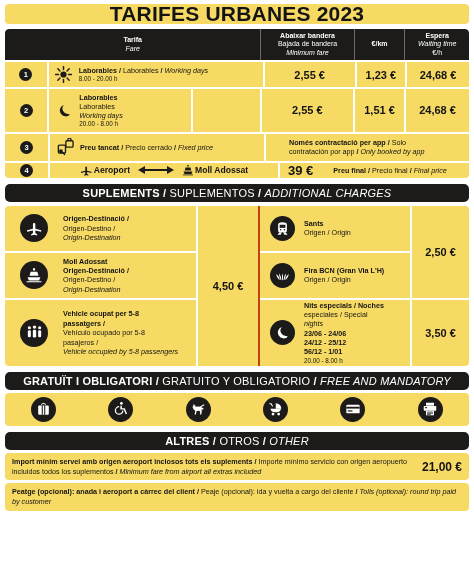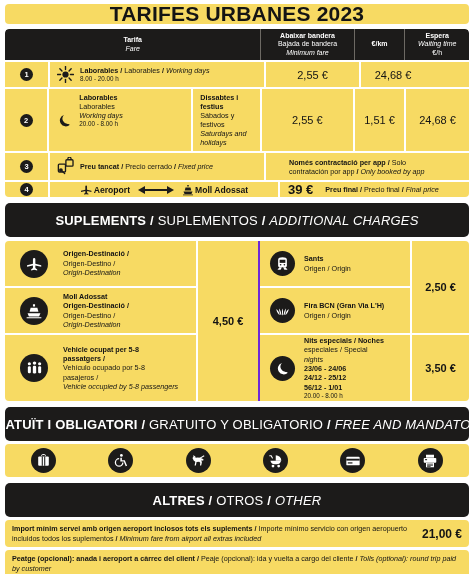--- a/index.html
+++ b/index.html
@@ -65,59 +65,59 @@
   }
   .desc-col{flex:1;display:flex;align-items:center;padding:4px 0;}
   .ico{
     width:30px;min-width:30px;display:flex;align-items:center;justify-content:center;
   }
   .txt{line-height:1.25;font-size:7.2px;}
   .small{font-size:6.3px;}
 
   .val{
     display:flex;align-items:center;justify-content:center;
-    font-weight:normal;font-size:11px;border-left:2px solid #fff;
+    font-weight:bold;font-size:11px;border-left:2px solid #fff;
   }
 
   .sub2{display:flex;flex:1;}
   .sub2 > div{padding:4px 0;}
   .sub2 .lft{width:112px;border-right:2px solid #fff;}
   .sub2 .rgt{flex:1;padding-left:7px;}
 
   .wide-note{
     flex:1;display:flex;align-items:center;
     border-left:2px solid #fff;padding:3px 23px;line-height:1.25;font-size:7.2px;
   }
   .center-row{flex:1;display:flex;align-items:center;justify-content:center;font-size:8.6px;font-weight:bold;}
   .price-row{
-    flex:1;display:flex;align-items:center;border-left:2px solid #fff;padding-left:8px;gap:12px;
+    flex:1;display:flex;align-items:center;border-left:2px solid #fff;padding-left:8px;gap:20px;
   }
   .price-big{font-size:13px;font-weight:bold;}
 
   
   .sec-bar{
-    margin:6px 5px 0 5px;height:34px;font-size:13px;letter-spacing:.2px;text-align:center;
+    margin:6px 5px 0 5px;height:18px;font-size:11px;letter-spacing:.2px;text-align:center;
   }
   .sec-bar .lbl{white-space:nowrap;}
 
   
   .sup{
     margin:4px 5px 0 5px;display:flex;background:#f7da63;border-radius:4px;overflow:hidden;
   }
   .sup-left{width:253px;display:flex;}
   .sup-rows{flex:1;}
   .sup-row{display:flex;align-items:center;border-bottom:2px solid #fff;min-height:45px;}
   .sup-row:last-child{border-bottom:none;}
   .sup-ico{width:58px;min-width:58px;display:flex;align-items:center;justify-content:center;}
   .sup-txt{line-height:1.3;font-size:7.2px;padding-right:5px;}
   .sup-price{
     width:60px;min-width:60px;display:flex;align-items:center;justify-content:center;
     font-weight:bold;font-size:11px;border-left:2px solid #fff;
   }
-  .sup-right{flex:1;display:flex;border-left:2px solid #6d28d9;}
+  .sup-right{flex:1;display:flex;border-left:2px solid #c2410c;}
   .sup-price2{
     width:57px;min-width:57px;display:flex;align-items:center;justify-content:center;
     font-weight:bold;font-size:11px;border-left:2px solid #fff;
   }
   .rgroup{flex:1;display:flex;flex-direction:column;}
   .rpair{display:flex;flex:1;}
   .rpair .cells{flex:1;}
 
   
   .icon-strip{
@@ -190,44 +190,40 @@
           </svg>
         </div>
         <div class="txt">
           <div>
             <span class="b">Laborables</span><span class="sep"> / </span><span>Laborables</span><span class="sep"> / </span><span class="i">Working days</span>
           </div>
           <div class="small">8.00 - 20.00 h</div>
         </div>
       </div>
       <div class="val c-min">2,55 €</div>
+      <div class="val c-km">1,23 €</div>
       <div class="val c-wait">24,68 €</div>
     </div>
 
     <div class="trow">
       <div class="num-col">
         <div class="badge">2</div>
       </div>
       <div style="width:214px;display:flex;align-items:center;">
         <div class="ico">
           <svg width="15" height="15" viewBox="0 0 24 24">
             <path d="M18.5 17.4A8.6 8.6 0 0 1 11 3.1a9.4 9.4 0 1 0 9.6 15.6a8.6 8.6 0 0 1-2.1-1.3z" fill="#1c1b1a"></path>
           </svg>
         </div>
         <div class="sub2">
           <div class="lft txt">
             <div class="b">Laborables</div>
             <div>Laborables</div>
             <div class="i">Working days</div>
             <div class="small">20.00 - 8.00 h</div>
-          </div>
-          <div class="rgt txt">
-            <div class="b">Dissabtes i festius</div>
-            <div>Sábados y festivos</div>
-            <div class="i">Saturdays and holidays</div>
           </div>
         </div>
       </div>
       <div class="val c-min">2,55 €</div>
       <div class="val c-km">1,51 €</div>
       <div class="val c-wait">24,68 €</div>
     </div>
 
     <div class="trow">
       <div class="num-col">

